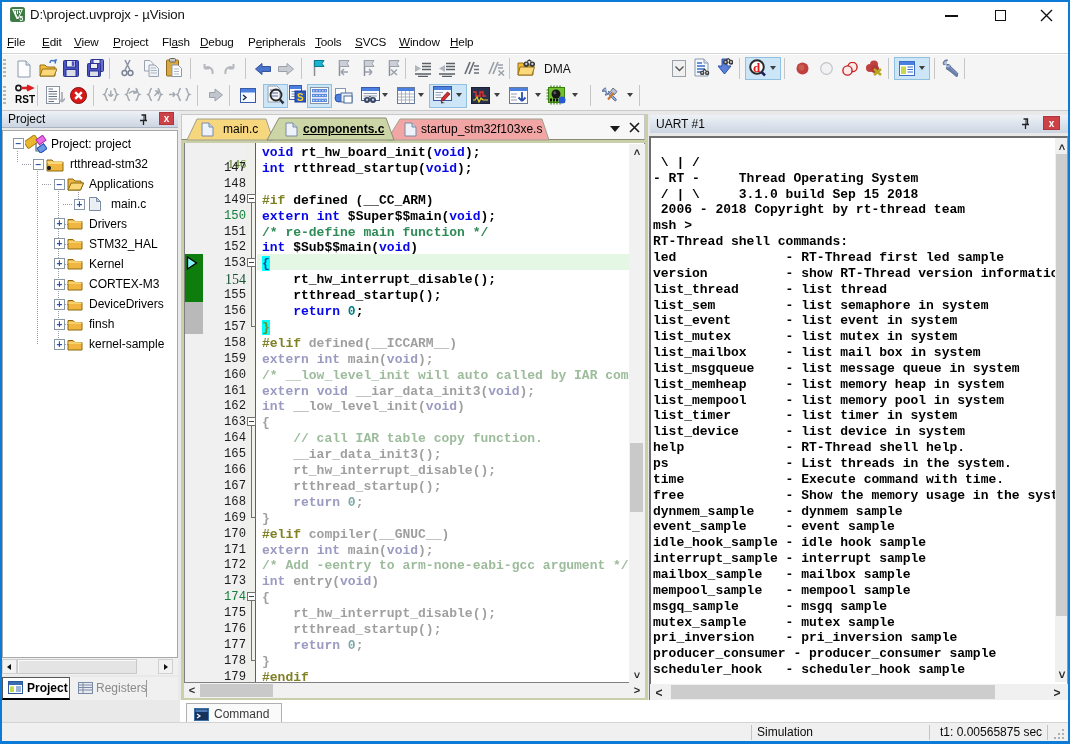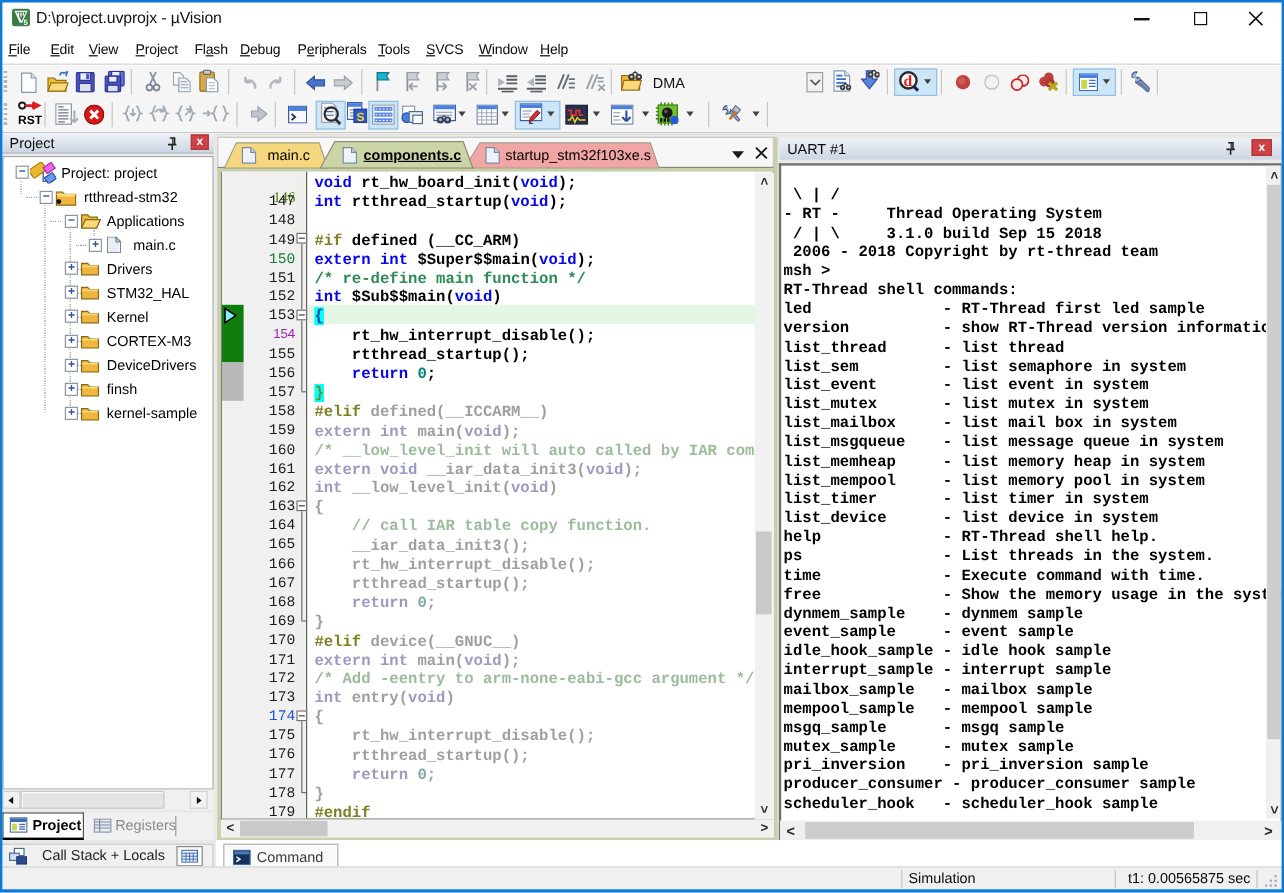--- a/index.html
+++ b/index.html
@@ -519,34 +519,20 @@
         <rect x="2" y="5.5" width="4" height="5.5" fill="#c8d848"></rect>
         <path d="M8 6 L13 6 M8 8 L13 8 M8 10 L13 10" stroke="#3a6ab0"></path>
       </svg>
   <div style="position:absolute;left:25px;top:4px;font-weight:bold;font-size:12px">Project</div>
   <svg width="15" height="12" style="position:absolute;left:76px;top:5px" viewBox="0 0 15 12">
         <rect x="0.5" y="0.5" width="14" height="11" fill="#e8eaf0" stroke="#7a8aa5"></rect>
         <path d="M1 3 L14 3 M1 5.5 L14 5.5 M1 8 L14 8 M5 1 L5 11" stroke="#7a8aa5"></path>
       </svg>
   <div style="position:absolute;left:94px;top:4px;color:#8a8a8a;font-size:12px">Registers</div>
   <div style="position:absolute;left:144px;top:3px;width:1px;height:17px;background:#9a9a9a"></div>
-</div>
-  <div id="callstack">
-  <svg width="18" height="15" style="position:absolute;left:5px;top:2px" viewBox="0 0 18 15">
-        <rect x="6" y="1" width="8" height="6" fill="#fff" stroke="#4a6a9a"></rect>
-        <rect x="2" y="5" width="8" height="6" fill="#cfe0f5" stroke="#4a6a9a"></rect>
-        <rect x="8" y="8" width="8" height="6" fill="#2a4a8a" stroke="#1a3a7a"></rect>
-      </svg>
-  <div style="position:absolute;left:34px;top:2px;color:#222;font-size:12px">Call Stack + Locals</div>
-  <div style="position:absolute;left:146px;top:1px;width:22px;height:17px;background:#fdfdfd;border:1px solid #888">
-    <svg width="14" height="11" style="position:absolute;left:3px;top:2px" viewBox="0 0 14 11">
-          <rect x="0.5" y="0.5" width="13" height="10" fill="#eaf2fc" stroke="#3a6ab0"></rect>
-          <path d="M1 3 L13 3 M1 5.5 L13 5.5 M1 8 L13 8 M4 3 L4 10 M7 3 L7 10 M10 3 L10 10" stroke="#3a6ab0" stroke-width="0.8"></path>
-        </svg>
-  </div>
 </div>
 
   <div id="editor">
     <div style="position:absolute;left:0;top:0;width:467px;height:2px;background:#e9e9e9"></div>
     <div id="tabbar">
   <svg width="464" height="28" style="position:absolute;left:0;top:0">
     <path d="M5 25 L15 4 L84 4 L91 25 Z" fill="#f6d77d" stroke="#a0a08c"></path>
     <path d="M205 25 L218 4 L360 4 L367 25 Z" fill="#f2a5a5" stroke="#a0a08c"></path>
     <path d="M85 25 L97 3 L204 3 L212 25 Z" fill="#ccd5a5" stroke="#8c8c78"></path>
   </svg>
@@ -580,41 +566,41 @@
 </div>
       <div id="lncol">
 <div style="position:absolute;right:2px;top:14px;font-family:Liberation Serif, serif;font-size:12.2px;line-height:15.9px;color:#4d7c0f">146</div>
 <div style="position:absolute;right:2px;top:17.9px;font-family:'Liberation Mono',monospace;font-size:12.2px;line-height:15.9px;color:#1c1c1c">147</div>
 <div style="position:absolute;right:2px;top:33.8px;font-family:'Liberation Mono',monospace;font-size:12.2px;line-height:15.9px;color:#1c1c1c">148</div>
 <div style="position:absolute;right:2px;top:49.7px;font-family:'Liberation Mono',monospace;font-size:12.2px;line-height:15.9px;color:#1c1c1c">149</div>
 <div style="position:absolute;right:2px;top:65.6px;font-family:'Liberation Mono',monospace;font-size:12.2px;line-height:15.9px;color:#15803d">150</div>
 <div style="position:absolute;right:2px;top:81.5px;font-family:'Liberation Mono',monospace;font-size:12.2px;line-height:15.9px;color:#1c1c1c">151</div>
 <div style="position:absolute;right:2px;top:97.4px;font-family:'Liberation Mono',monospace;font-size:12.2px;line-height:15.9px;color:#1c1c1c">152</div>
 <div style="position:absolute;right:2px;top:113.3px;font-family:'Liberation Mono',monospace;font-size:12.2px;line-height:15.9px;color:#1c1c1c">153</div>
-<div style="position:absolute;right:2px;top:129.2px;font-family:Liberation Sans, sans-serif;font-size:11px;line-height:15.9px;color:#a21caf">154</div>
+<div style="position:absolute;right:2px;top:129.2px;font-family:Liberation Serif, serif;font-size:14px;line-height:15.9px;color:#14532d">154</div>
 <div style="position:absolute;right:2px;top:145.1px;font-family:'Liberation Mono',monospace;font-size:12.2px;line-height:15.9px;color:#1c1c1c">155</div>
 <div style="position:absolute;right:2px;top:161.0px;font-family:Liberation Mono, monospace;font-size:12.2px;line-height:15.9px;color:#1c1c1c">156</div>
 <div style="position:absolute;right:2px;top:176.9px;font-family:'Liberation Mono',monospace;font-size:12.2px;line-height:15.9px;color:#1c1c1c">157</div>
 <div style="position:absolute;right:2px;top:192.8px;font-family:'Liberation Mono',monospace;font-size:12.2px;line-height:15.9px;color:#1c1c1c">158</div>
 <div style="position:absolute;right:2px;top:208.7px;font-family:'Liberation Mono',monospace;font-size:12.2px;line-height:15.9px;color:#1c1c1c">159</div>
 <div style="position:absolute;right:2px;top:224.6px;font-family:'Liberation Mono',monospace;font-size:12.2px;line-height:15.9px;color:#1c1c1c">160</div>
 <div style="position:absolute;right:2px;top:240.5px;font-family:'Liberation Mono',monospace;font-size:12.2px;line-height:15.9px;color:#1c1c1c">161</div>
 <div style="position:absolute;right:2px;top:256.4px;font-family:'Liberation Mono',monospace;font-size:12.2px;line-height:15.9px;color:#1c1c1c">162</div>
 <div style="position:absolute;right:2px;top:272.3px;font-family:'Liberation Mono',monospace;font-size:12.2px;line-height:15.9px;color:#1c1c1c">163</div>
 <div style="position:absolute;right:2px;top:288.2px;font-family:'Liberation Mono',monospace;font-size:12.2px;line-height:15.9px;color:#1c1c1c">164</div>
 <div style="position:absolute;right:2px;top:304.1px;font-family:'Liberation Mono',monospace;font-size:12.2px;line-height:15.9px;color:#1c1c1c">165</div>
 <div style="position:absolute;right:2px;top:320.0px;font-family:'Liberation Mono',monospace;font-size:12.2px;line-height:15.9px;color:#1c1c1c">166</div>
 <div style="position:absolute;right:2px;top:335.9px;font-family:'Liberation Mono',monospace;font-size:12.2px;line-height:15.9px;color:#1c1c1c">167</div>
 <div style="position:absolute;right:2px;top:351.8px;font-family:'Liberation Mono',monospace;font-size:12.2px;line-height:15.9px;color:#1c1c1c">168</div>
 <div style="position:absolute;right:2px;top:367.7px;font-family:'Liberation Mono',monospace;font-size:12.2px;line-height:15.9px;color:#1c1c1c">169</div>
 <div style="position:absolute;right:2px;top:383.6px;font-family:'Liberation Mono',monospace;font-size:12.2px;line-height:15.9px;color:#1c1c1c">170</div>
 <div style="position:absolute;right:2px;top:399.5px;font-family:'Liberation Mono',monospace;font-size:12.2px;line-height:15.9px;color:#1c1c1c">171</div>
 <div style="position:absolute;right:2px;top:415.4px;font-family:'Liberation Mono',monospace;font-size:12.2px;line-height:15.9px;color:#1c1c1c">172</div>
 <div style="position:absolute;right:2px;top:431.3px;font-family:'Liberation Mono',monospace;font-size:12.2px;line-height:15.9px;color:#1c1c1c">173</div>
-<div style="position:absolute;right:2px;top:447.2px;font-family:'Liberation Mono',monospace;font-size:12.2px;line-height:15.9px;color:#1d4ed8">174</div>
+<div style="position:absolute;right:2px;top:447.2px;font-family:'Liberation Mono',monospace;font-size:12.2px;line-height:15.9px;color:#15803d">174</div>
 <div style="position:absolute;right:2px;top:463.1px;font-family:'Liberation Mono',monospace;font-size:12.2px;line-height:15.9px;color:#1c1c1c">175</div>
 <div style="position:absolute;right:2px;top:479.0px;font-family:'Liberation Mono',monospace;font-size:12.2px;line-height:15.9px;color:#1c1c1c">176</div>
 <div style="position:absolute;right:2px;top:494.9px;font-family:'Liberation Mono',monospace;font-size:12.2px;line-height:15.9px;color:#1c1c1c">177</div>
 <div style="position:absolute;right:2px;top:510.8px;font-family:'Liberation Mono',monospace;font-size:12.2px;line-height:15.9px;color:#1c1c1c">178</div>
 <div style="position:absolute;right:2px;top:526.7px;font-family:'Liberation Mono',monospace;font-size:12.2px;line-height:15.9px;color:#1c1c1c">179</div>
 </div>
       <div id="foldcol"></div>
 <div id="foldmarks">
 <div style="position:absolute;left:66px;top:60.2px;width:1px;height:122.7px;background:#707070"></div>
 <div style="position:absolute;left:66px;top:182.9px;width:5px;height:1px;background:#707070"></div>
@@ -650,21 +636,21 @@
 <div class="cl" style="left:77px;top:224.6px"><span class="gc">/* __low_level_init will auto called by IAR compiler */</span></div>
 <div class="cl" style="left:77px;top:240.5px"><span class="gk">extern</span><span class="gg"> </span><span class="gk">void</span><span class="gg"> __iar_data_init3(</span><span class="gk">void</span><span class="gg">);</span></div>
 <div class="cl" style="left:77px;top:256.4px"><span class="gk">int</span><span class="gg"> __low_level_init(</span><span class="gk">void</span><span class="gg">)</span></div>
 <div class="cl" style="left:77px;top:272.3px"><span class="gg">{</span></div>
 <div class="cl" style="left:77px;top:288.2px"><span class="gc">    // call IAR table copy function.</span></div>
 <div class="cl" style="left:77px;top:304.1px"><span class="gg">    __iar_data_init3();</span></div>
 <div class="cl" style="left:77px;top:320.0px"><span class="gg">    rt_hw_interrupt_disable();</span></div>
 <div class="cl" style="left:77px;top:335.9px"><span class="gg">    rtthread_startup();</span></div>
 <div class="cl" style="left:77px;top:351.8px"><span class="gg">    </span><span class="gk">return</span><span class="gg"> </span><span style="color:#7fa8a8">0</span><span class="gg">;</span></div>
 <div class="cl" style="left:77px;top:367.7px"><span class="gg">}</span></div>
-<div class="cl" style="left:77px;top:383.6px"><span class="pp">#elif</span><span class="gg"> device(__GNUC__)</span></div>
+<div class="cl" style="left:77px;top:383.6px"><span class="pp">#elif</span><span class="gg"> compiler(__GNUC__)</span></div>
 <div class="cl" style="left:77px;top:399.5px"><span class="gk">extern</span><span class="gg"> </span><span class="gk">int</span><span class="gg"> main(</span><span class="gk">void</span><span class="gg">);</span></div>
 <div class="cl" style="left:77px;top:415.4px"><span class="gc">/* Add -eentry to arm-none-eabi-gcc argument */</span></div>
 <div class="cl" style="left:77px;top:431.3px"><span class="gk">int</span><span class="gg"> entry(</span><span class="gk">void</span><span class="gg">)</span></div>
 <div class="cl" style="left:77px;top:447.2px"><span class="gg">{</span></div>
 <div class="cl" style="left:77px;top:463.1px"><span class="gg">    rt_hw_interrupt_disable();</span></div>
 <div class="cl" style="left:77px;top:479.0px"><span class="gg">    rtthread_startup();</span></div>
 <div class="cl" style="left:77px;top:494.9px"><span class="gg">    </span><span class="gk">return</span><span class="gg"> </span><span style="color:#7fa8a8">0</span><span class="gg">;</span></div>
 <div class="cl" style="left:77px;top:510.8px"><span class="gg">}</span></div>
 <div class="cl" style="left:77px;top:526.7px"><span class="pp">#endif</span></div>
 </div>

